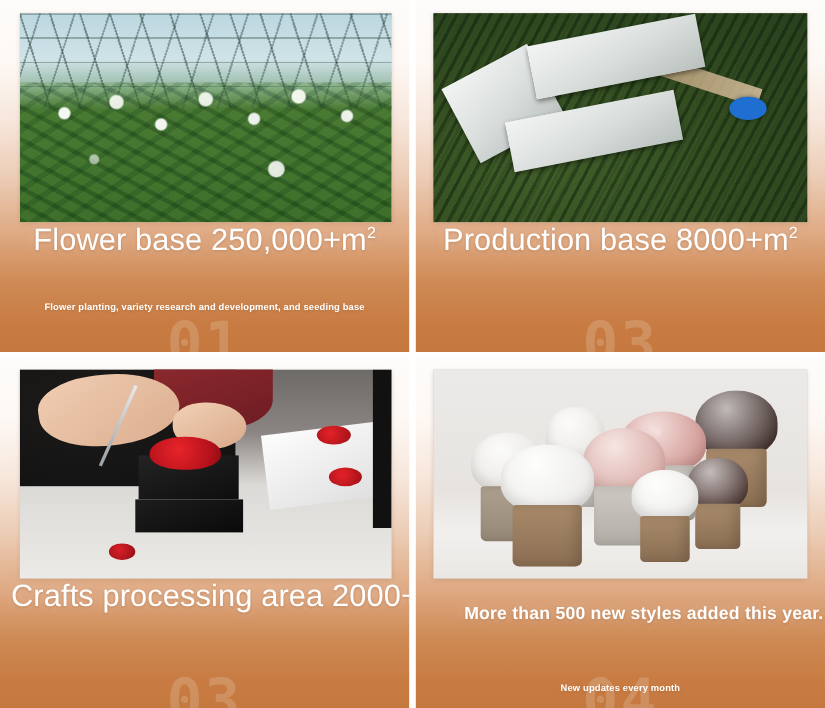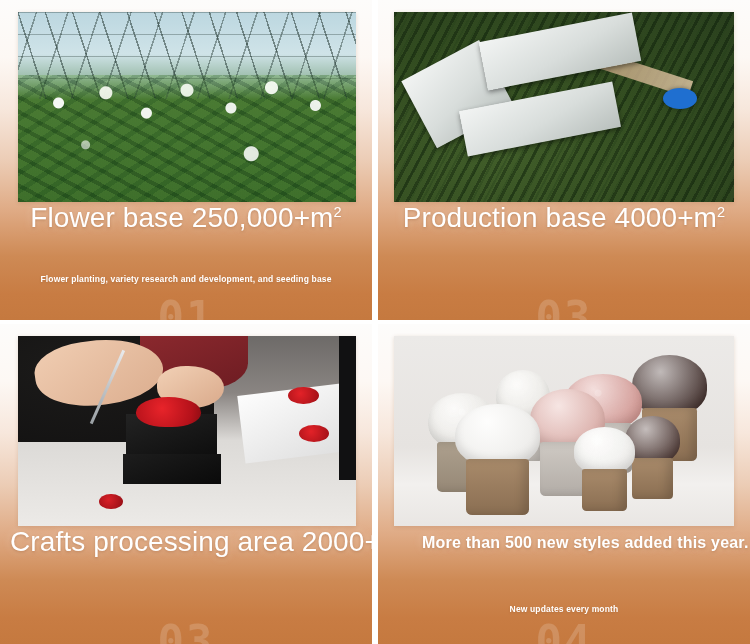--- a/index.html
+++ b/index.html
@@ -39,21 +39,21 @@
         #c5793f 100%);
   }
 
   .watermark {
     position: absolute;
     left: 0;
     right: 0;
     bottom: -20px;
     text-align: center;
     font-family: "DejaVu Sans Mono", monospace;
-    font-size: 44px;
+    font-size: 54px;
     font-weight: 700;
     letter-spacing: 2px;
     color: rgba(255, 255, 255, 0.17);
     line-height: 1;
     user-select: none;
     pointer-events: none;
   }
 
   .photo-wrap {
     position: absolute;
@@ -86,21 +86,21 @@
     font-size: 28px;
     line-height: 1.15;
     letter-spacing: 0.1px;
     text-shadow: 0 1px 3px rgba(150, 90, 50, 0.45),
                  0 0 9px rgba(255, 240, 230, 0.35);
     white-space: nowrap;
   }
   .title.small {
     font-size: 16px;
     font-weight: 700;
-    padding-top: 8px;
+    padding-top: 24px;
     letter-spacing: 0.2px;
     margin-left: 34px;
   }
   .title .sup {
     font-size: 0.52em;
     vertical-align: super;
     line-height: 0;
   }
 
   .subtitle {
@@ -303,21 +303,21 @@
     <div class="photo-wrap">
       <div class="photo sc-aerial">
         <div class="road"></div>
         <div class="bld b1"></div>
         <div class="bld b2"></div>
         <div class="bld b3"></div>
         <div class="pool"></div>
       </div>
     </div>
     <div class="caption-zone">
-      <h2 class="title"><span>Production base 4000+m</span><span class="sup">2</span></h2>
+      <h2 class="title"><span>Production base 8000+m</span><span class="sup">2</span></h2>
     </div>
     <div class="watermark">03</div>
   </div>
 
   <div class="card card-left">
     <div class="photo-wrap">
       <div class="photo sc-crafts">
         <div class="apron"></div>
         <div class="sleeve"></div>
         <div class="arm"></div>

